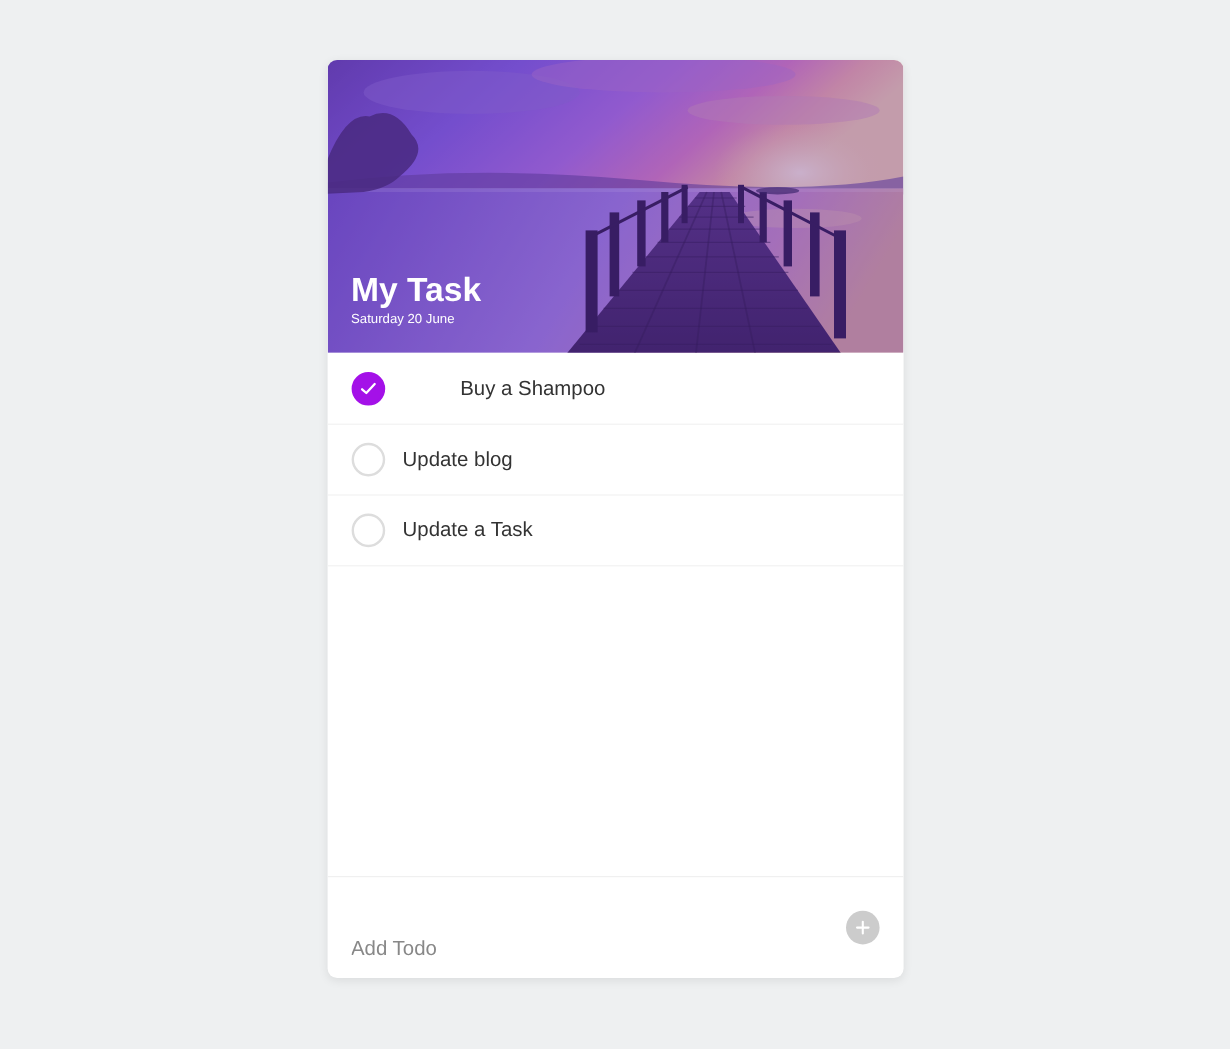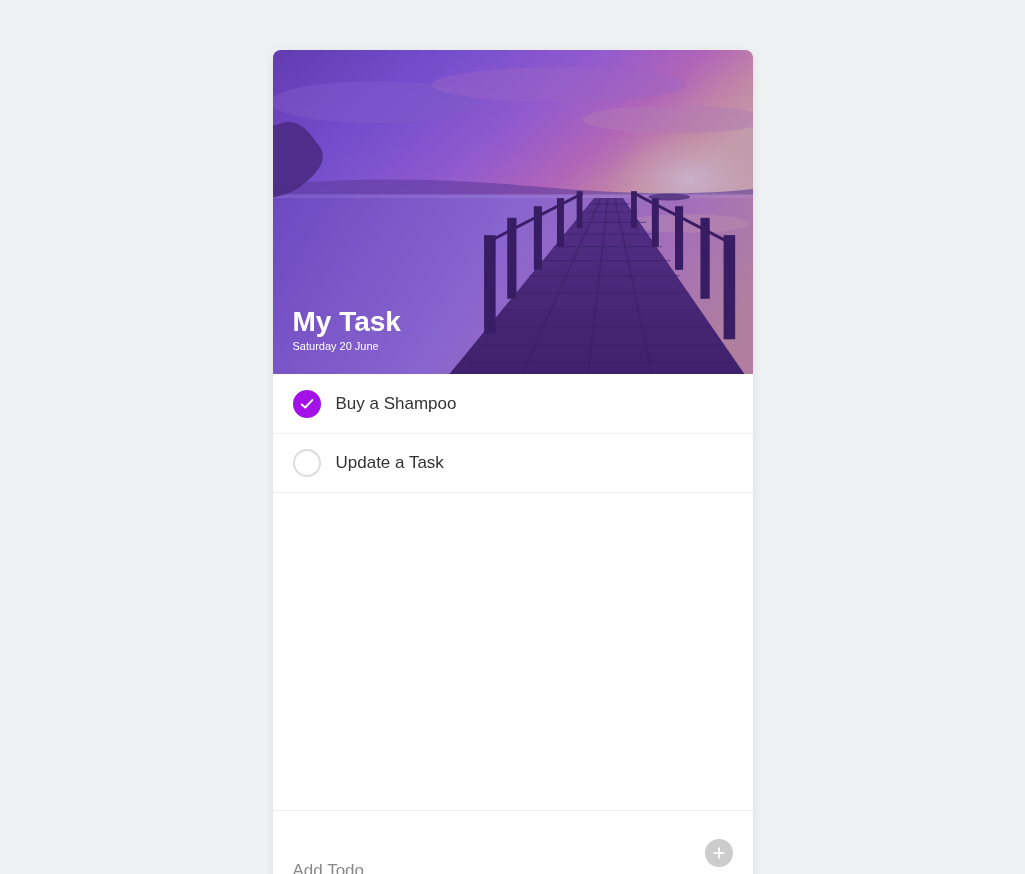--- a/index.html
+++ b/index.html
@@ -17,21 +17,21 @@
       width: 480px;
       margin: 0 auto;
       background: #fff;
       border-radius: 8px;
       overflow: hidden;
       box-shadow: 0 2px 8px rgba(0,0,0,0.08);
       display: flex;
       flex-direction: column;
     }
     .header-image {
-      height: 324px;
+      height: 244px;
       position: relative;
       overflow: hidden;
     }
     .header-svg {
       width: 100%;
       height: 100%;
       display: block;
     }
     .header-overlay {
       position: absolute;
@@ -59,20 +59,21 @@
     }
     .task-item {
       display: flex;
       align-items: center;
       padding: 15px 20px;
       border-bottom: 1px solid #f2f2f2;
       cursor: pointer;
     }
     .task-item:first-child {
       padding-top: 16px;
+      gap: 48px;
     }
     .task-check {
       width: 28px;
       height: 28px;
       border-radius: 50%;
       flex-shrink: 0;
       display: flex;
       align-items: center;
       justify-content: center;
       cursor: pointer;
@@ -230,20 +231,24 @@
     <div class="task-item">
       <div class="task-check checked">
         <svg viewBox="0 0 16 16">
             <path d="M2 8.5 L6 12 L14 3.5" stroke="#fff" stroke-width="2.2" fill="none" stroke-linecap="round" stroke-linejoin="round"></path>
           </svg>
       </div>
       <span class="task-label">Buy a Shampoo</span>
     </div>
     <div class="task-item">
       <div class="task-check unchecked"></div>
+      <span class="task-label">Update blog</span>
+    </div>
+    <div class="task-item">
+      <div class="task-check unchecked"></div>
       <span class="task-label">Update a Task</span>
     </div>
   </div>
 
   <div class="footer">
     <input class="add-input" type="text" placeholder="Add Todo" style="">
     <div class="add-btn">
       <svg viewBox="0 0 16 16">
         <line x1="8" y1="2.5" x2="8" y2="13.5" stroke="#fff" stroke-width="2" stroke-linecap="round"></line>
         <line x1="2.5" y1="8" x2="13.5" y2="8" stroke="#fff" stroke-width="2" stroke-linecap="round"></line>

